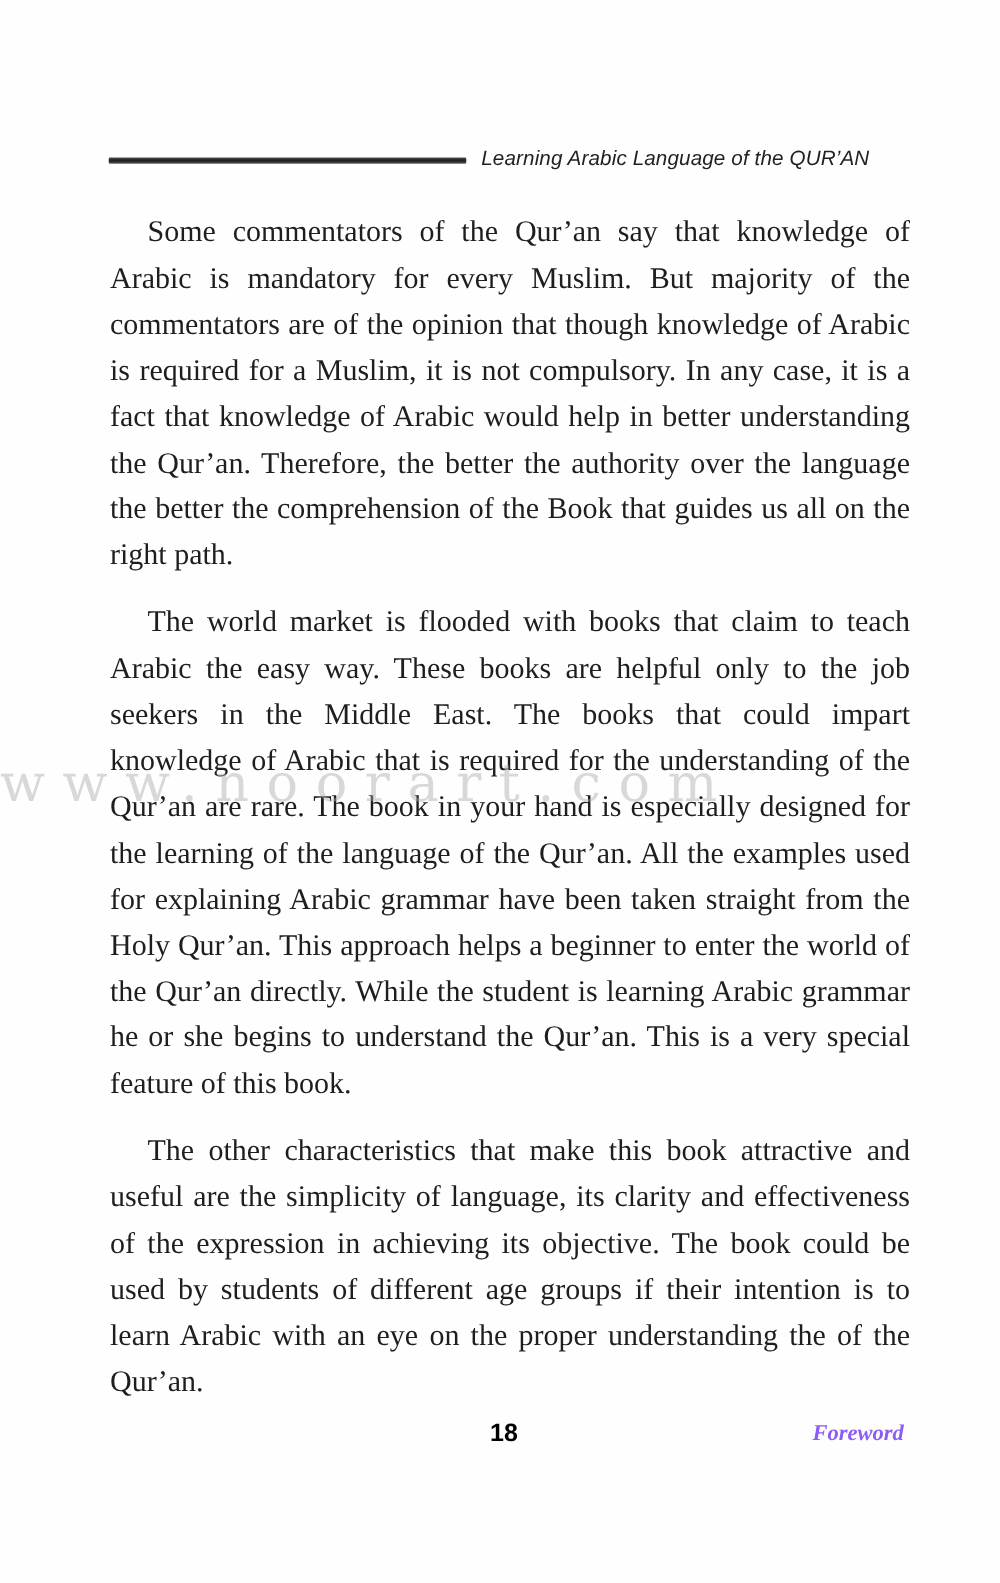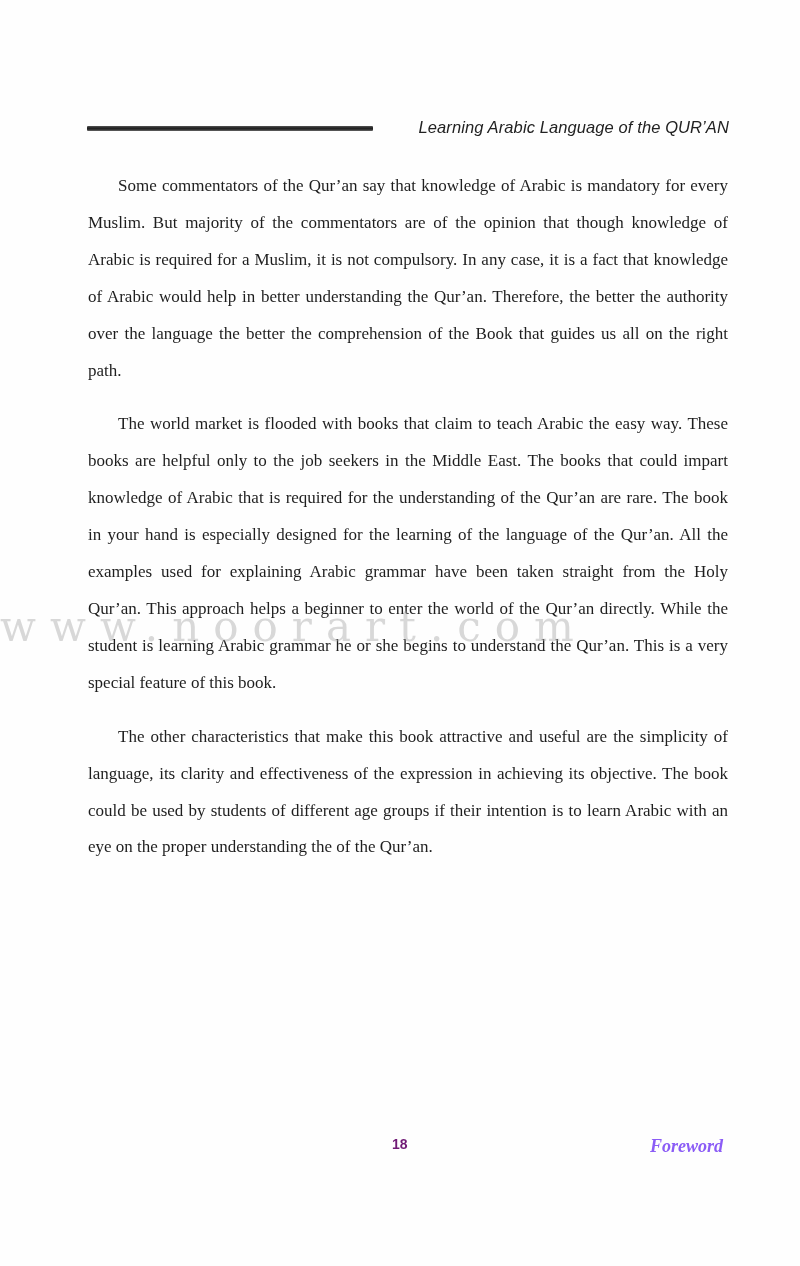--- a/index.html
+++ b/index.html
@@ -22,21 +22,20 @@
       background: #fefefe;
     }
     .running-header {
       position: absolute;
       top: 113px;
       left: 87px;
       width: 642px;
       height: 28px;
       display: flex;
       align-items: center;
-      justify-content: space-between;
     }
     .header-rule {
       width: 286px;
       height: 5px;
       background: linear-gradient(#555 0%, #222 40%, #222 60%, #666 100%);
       border-radius: 1px;
       margin-right: 12px;
       margin-top: 2px;
     }
     .header-title {
@@ -48,21 +47,21 @@
       letter-spacing: 0.1px;
     }
     .body-text {
       position: absolute;
       left: 88px;
       top: 168px;
       width: 640px;
     }
     .para {
       margin: 0;
-      font-size: 17px;
+      font-size: 24px;
       line-height: 36.9px;
       text-align: justify;
       text-indent: 30px;
       hyphens: none;
     }
     .para + .para {
       margin-top: 17px;
     }
     .p1 { letter-spacing: 0px; }
     .watermark {
@@ -84,22 +83,22 @@
       left: 0;
       width: 800px;
       height: 30px;
     }
     .page-number {
       position: absolute;
       left: 392px;
       top: 0;
       font-family: "Liberation Sans", "DejaVu Sans", sans-serif;
       font-weight: bold;
-      font-size: 14px;
-      color: #701a75;
+      font-size: 20px;
+      color: #000000;
     }
     .section-name {
       position: absolute;
       right: 77px;
       top: 0;
       font-family: "Liberation Serif", "DejaVu Serif", serif;
       font-weight: bold;
       font-style: italic;
       font-size: 18px;
       color: #8b5cf6;

